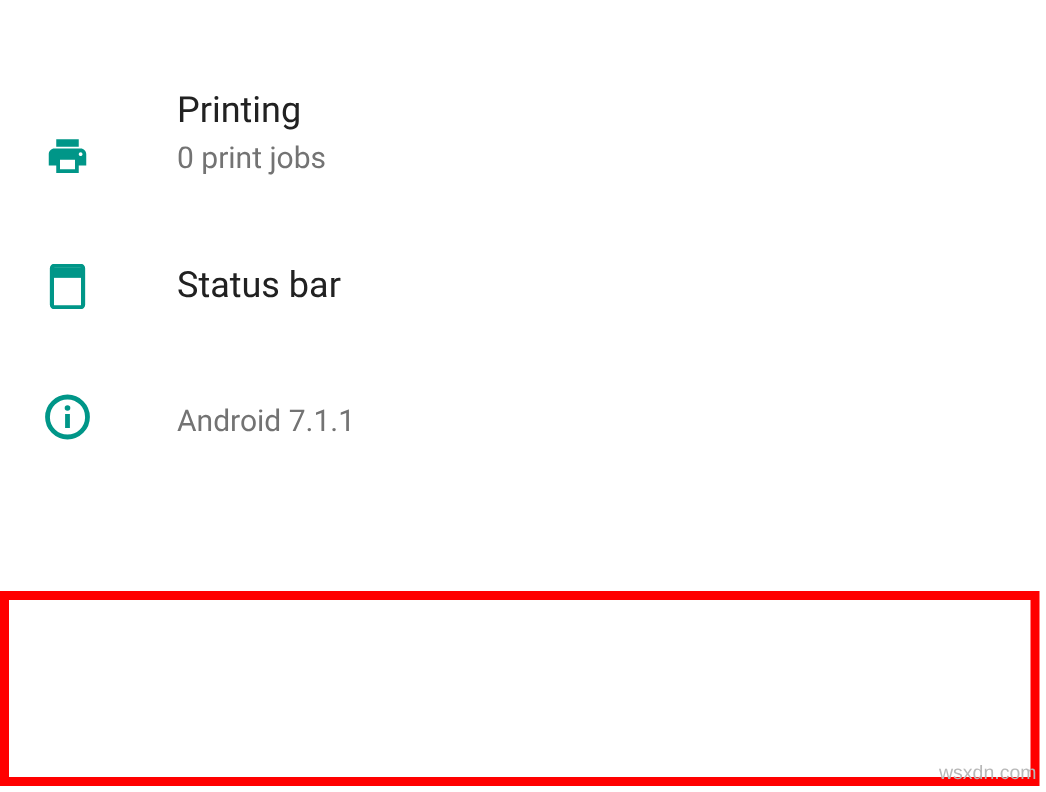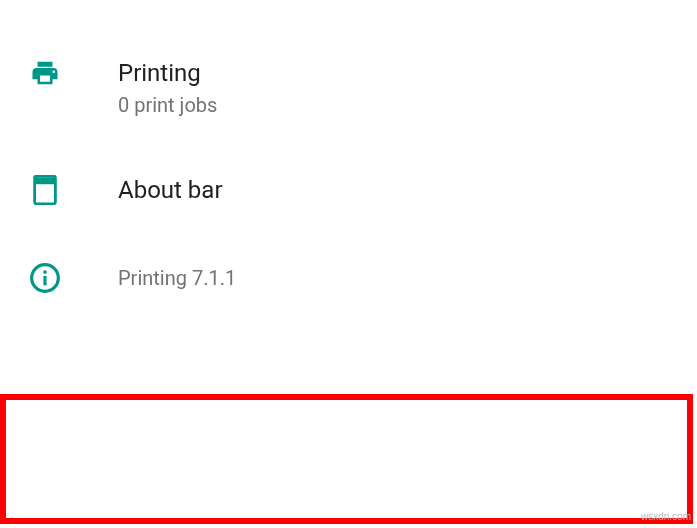--- a/index.html
+++ b/index.html
@@ -8,21 +8,21 @@
       height: 528px;
       font-family: Roboto, -apple-system, "Segoe UI", Arial, sans-serif;
       background: #ffffff;
       position: relative;
     }
     .settings-list {
       padding-top: 30px;
     }
     .settings-item {
       display: flex;
-      align-items: flex-start;
+      align-items: flex-end;
       padding: 28px 28px;
       cursor: pointer;
     }
     .icon-slot {
       width: 34px;
       display: flex;
       align-items: center;
       justify-content: center;
       flex-shrink: 0;
     }
@@ -48,21 +48,21 @@
       right: 4px;
       bottom: 4px;
       height: 130px;
       border: 6px solid #ff0000;
       pointer-events: none;
     }
     .watermark {
       position: absolute;
       right: 6px;
       bottom: 6px;
-      font-size: 10px;
+      font-size: 13px;
       color: #b8b8b8;
       font-family: Arial, sans-serif;
     }
   </style>
 </head>
 <body>
 
 <div class="settings-list">
 
   <div class="settings-item">
@@ -79,33 +79,33 @@
 
 
   <div class="settings-item">
     <div class="icon-slot">
       <svg width="26" height="30" viewBox="0 0 20 26">
         <rect x="1" y="1" width="18" height="24" rx="1.5" fill="none" stroke="#009688" stroke-width="2.4"></rect>
         <rect x="2" y="2" width="16" height="6" fill="#009688"></rect>
       </svg>
     </div>
     <div class="text-slot">
-      <span class="item-title">About bar</span>
+      <span class="item-title">Status bar</span>
     </div>
   </div>
 
   <div class="settings-item">
     <div class="icon-slot">
       <svg width="32" height="32" viewBox="0 0 24 24">
         <circle cx="12" cy="12" r="10" fill="none" stroke="#009688" stroke-width="2.4"></circle>
         <circle cx="12" cy="7.5" r="1.4" fill="#009688"></circle>
         <rect x="10.8" y="10.5" width="2.4" height="7" fill="#009688"></rect>
       </svg>
     </div>
     <div class="text-slot">
-      <span class="item-subtitle">Printing 7.1.1</span>
+      <span class="item-subtitle">Android 7.1.1</span>
     </div>
   </div>
 
 </div>
 
 <div class="highlight-box"></div>
 <div class="watermark">wsxdn.com</div>
 
 </body></html>

